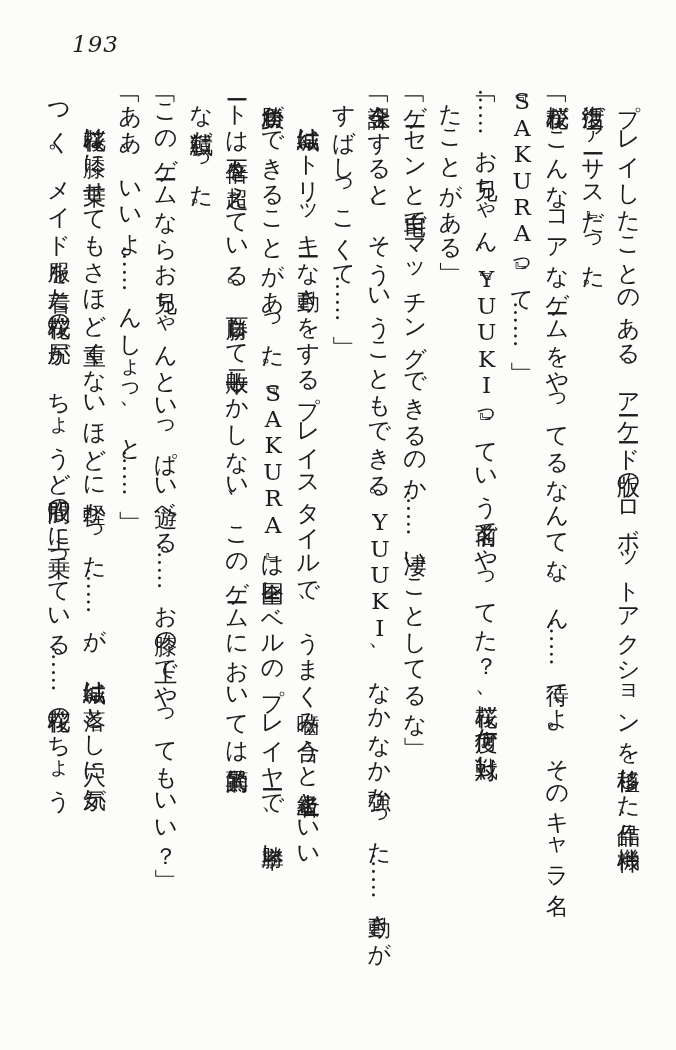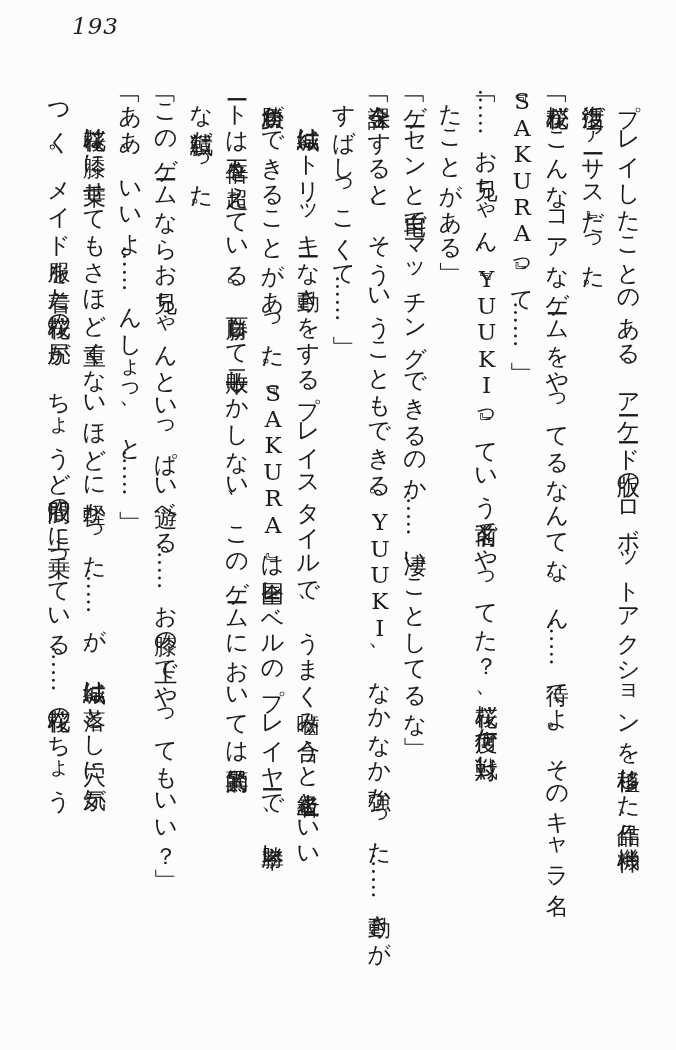--- a/index.html
+++ b/index.html
@@ -15,21 +15,21 @@
   }
   .page {
     position: relative;
     width: 676px;
     height: 1050px;
     background: #fcfcfa;
     color: #1c1c1c;
   }
   .page-number {
     position: absolute;
-    top: 13px;
+    top: 31px;
     left: 72px;
     font-size: 23px;
     font-style: italic;
     letter-spacing: 1px;
     color: #222222;
   }
   .text-block {
     position: absolute;
     top: 88px;
     right: 30px;

